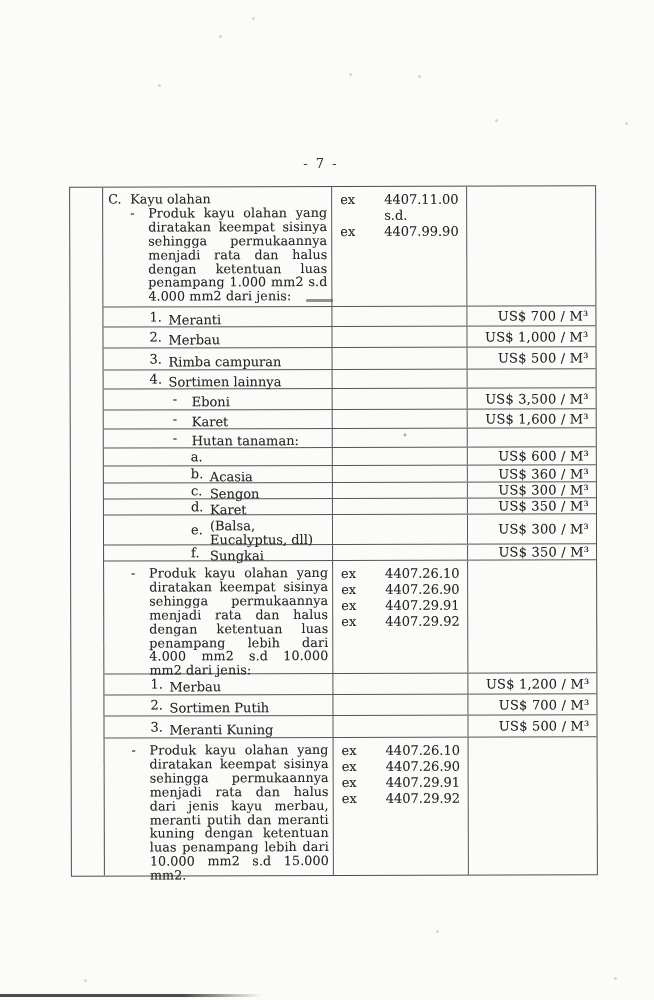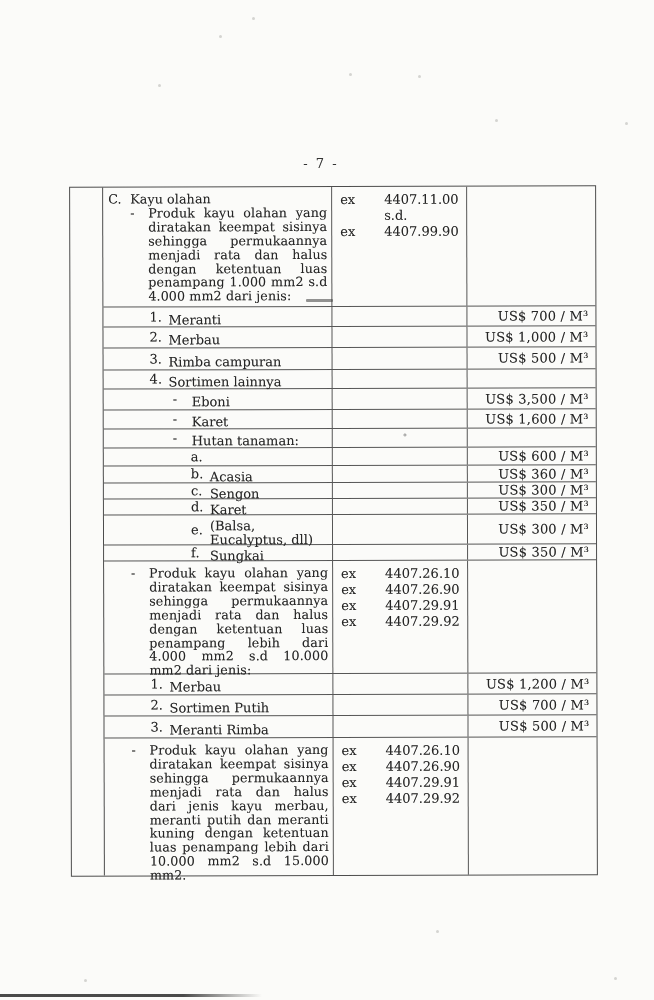--- a/index.html
+++ b/index.html
@@ -327,21 +327,21 @@
           <span class="rnum">2.</span>
           <span class="rtext">Sortimen Putih</span>
         </div>
         <div class="cell code"></div>
         <div class="cell price">US$ 700 / M³</div>
       </div>
 
       <div class="row item" style="height:22px">
         <div class="cell desc ind1">
           <span class="rnum">3.</span>
-          <span class="rtext">Meranti Rimba</span>
+          <span class="rtext">Meranti Kuning</span>
         </div>
         <div class="cell code"></div>
         <div class="cell price">US$ 500 / M³</div>
       </div>
 
       <div class="row sec" style="height:137px">
         <div class="cell desc">
           <div class="sec-item">
             <span class="dash">-</span>
             <div class="sec-text">Produk kayu olahan yang diratakan keempat sisinya sehingga permukaannya menjadi rata dan halus dari jenis kayu merbau, meranti putih dan meranti kuning dengan ketentuan luas penampang lebih dari 10.000 mm2 s.d 15.000 mm2.</div>

